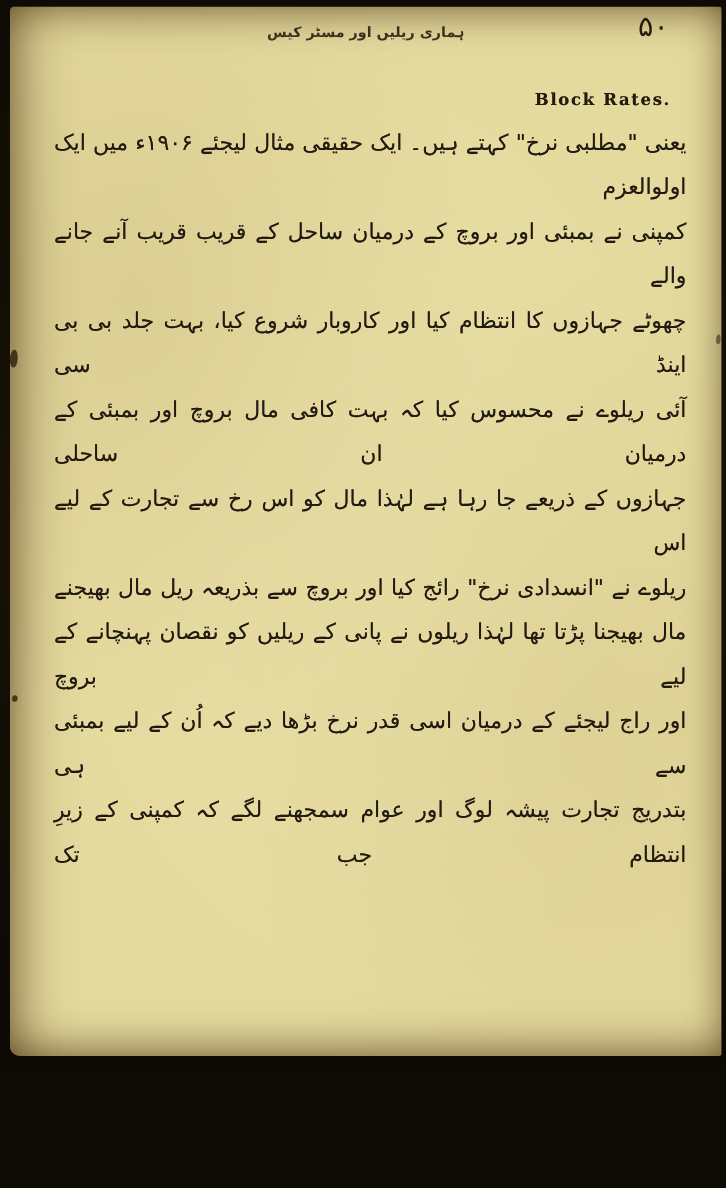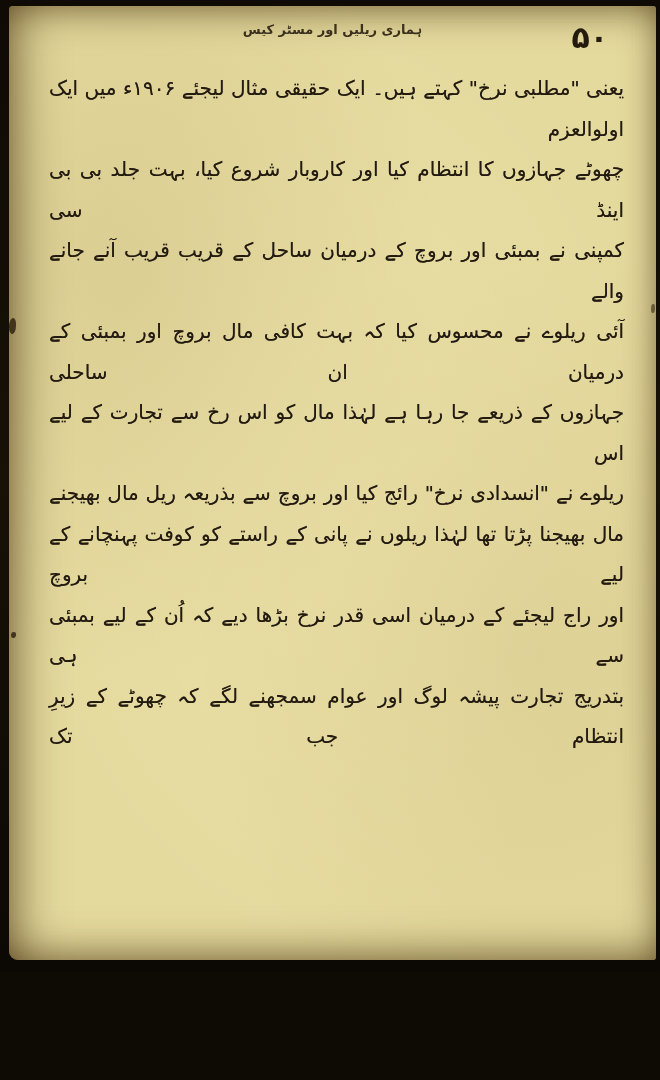--- a/index.html
+++ b/index.html
@@ -21,22 +21,22 @@
       inset -22px 0 34px -20px rgba(70,48,12,.40),
       inset 0 26px 38px -22px rgba(70,48,12,.55),
       inset 0 -28px 40px -22px rgba(70,48,12,.55);
   }
   .running-title{
     position:absolute;top:16px;left:0;right:0;text-align:center;
     font-size:13px;font-weight:bold;color:#2b2113;direction:rtl;
     letter-spacing:.5px;opacity:.9;
   }
   .page-number{
-    position:absolute;top:14px;right:48px;
-    font-size:30px;font-weight:bold;color:#241b0e;direction:rtl;
+    position:absolute;top:4px;right:48px;
+    font-size:26px;font-weight:normal;color:#241b0e;direction:rtl;
   }
   .body-text{
     position:absolute;top:62px;left:40px;right:32px;
   }
   .line{
     direction:rtl;unicode-bidi:embed;
     font-size:20px;line-height:40.5px;color:#221a10;
     text-align:justify;text-align-last:justify;
     text-shadow:0 0 .4px rgba(34,26,16,.6);
     white-space:normal;
@@ -60,26 +60,27 @@
   <div class="paper">
     <div class="speck s1"></div>
     <div class="speck s2"></div>
     <div class="speck s3"></div>
 
     <div class="running-title">ہماری ریلیں اور مسٹر کیس</div>
     <div class="page-number">۵۰</div>
 
     <div class="body-text">
       <div class="line first">
+        <span class="latin">Block Rates.</span>
       </div>
       <div class="line">یعنی "مطلبی نرخ" کہتے ہیں۔ ایک حقیقی مثال لیجئے ۱۹۰۶ء میں ایک اولوالعزم</div>
+      <div class="line">کمپنی نے بمبئی اور بروچ کے درمیان ساحل کے قریب قریب آنے جانے والے</div>
       <div class="line">چھوٹے جہازوں کا انتظام کیا اور کاروبار شروع کیا، بہت جلد بی بی اینڈ سی</div>
-      <div class="line">کمپنی نے بمبئی اور بروچ کے درمیان ساحل کے قریب قریب آنے جانے والے</div>
       <div class="line">آئی ریلوے نے محسوس کیا کہ بہت کافی مال بروچ اور بمبئی کے درمیان ان ساحلی</div>
       <div class="line">جہازوں کے ذریعے جا رہا ہے لہٰذا مال کو اس رخ سے تجارت کے لیے اس</div>
       <div class="line">ریلوے نے "انسدادی نرخ" رائج کیا اور بروچ سے بذریعہ ریل مال بھیجنے</div>
-      <div class="line">مال بھیجنا پڑتا تھا لہٰذا ریلوں نے پانی کے راستے کو کوفت پہنچانے کے لیے بروچ</div>
+      <div class="line">مال بھیجنا پڑتا تھا لہٰذا ریلوں نے پانی کے ریلیں کو نقصان پہنچانے کے لیے بروچ</div>
       <div class="line">اور راج لیجئے کے درمیان اسی قدر نرخ بڑھا دیے کہ اُن کے لیے بمبئی سے ہی</div>
-      <div class="line">بتدریج تجارت پیشہ لوگ اور عوام سمجھنے لگے کہ چھوٹے کے زیرِ انتظام جب تک</div>
+      <div class="line">بتدریج تجارت پیشہ لوگ اور عوام سمجھنے لگے کہ کمپنی کے زیرِ انتظام جب تک</div>
 
     </div>
   </div>
 </div>
 
 </body></html>

